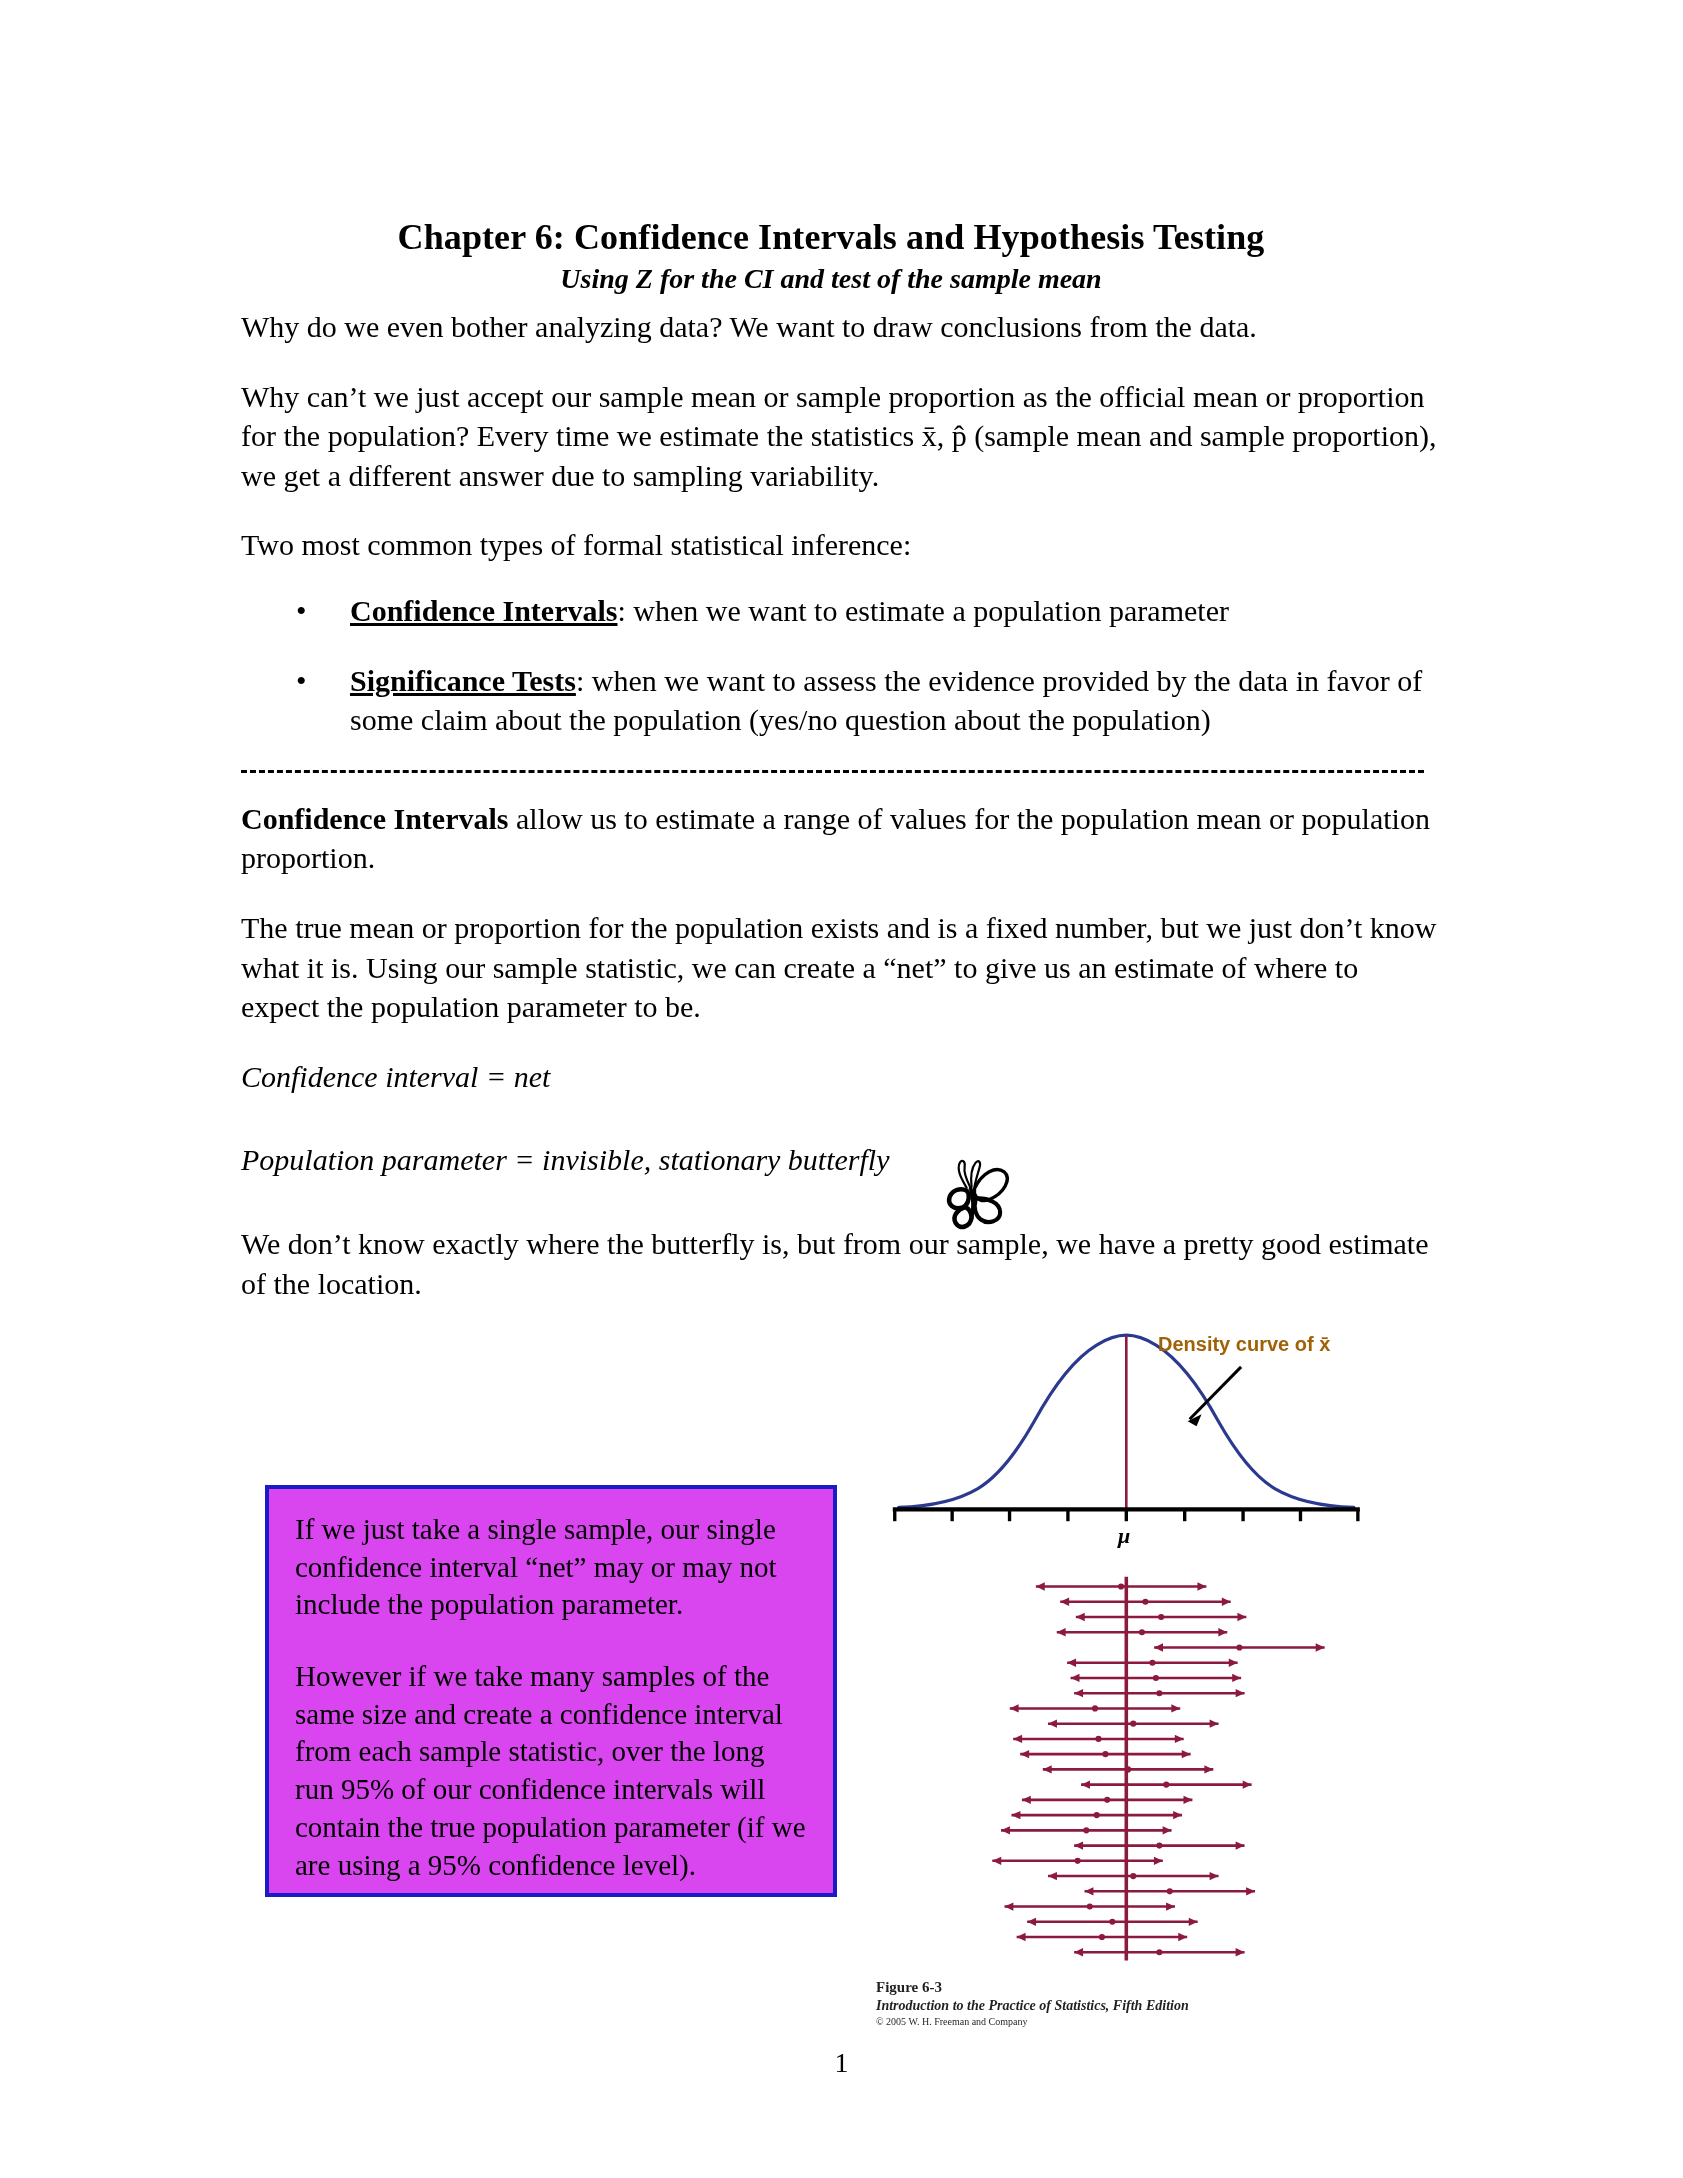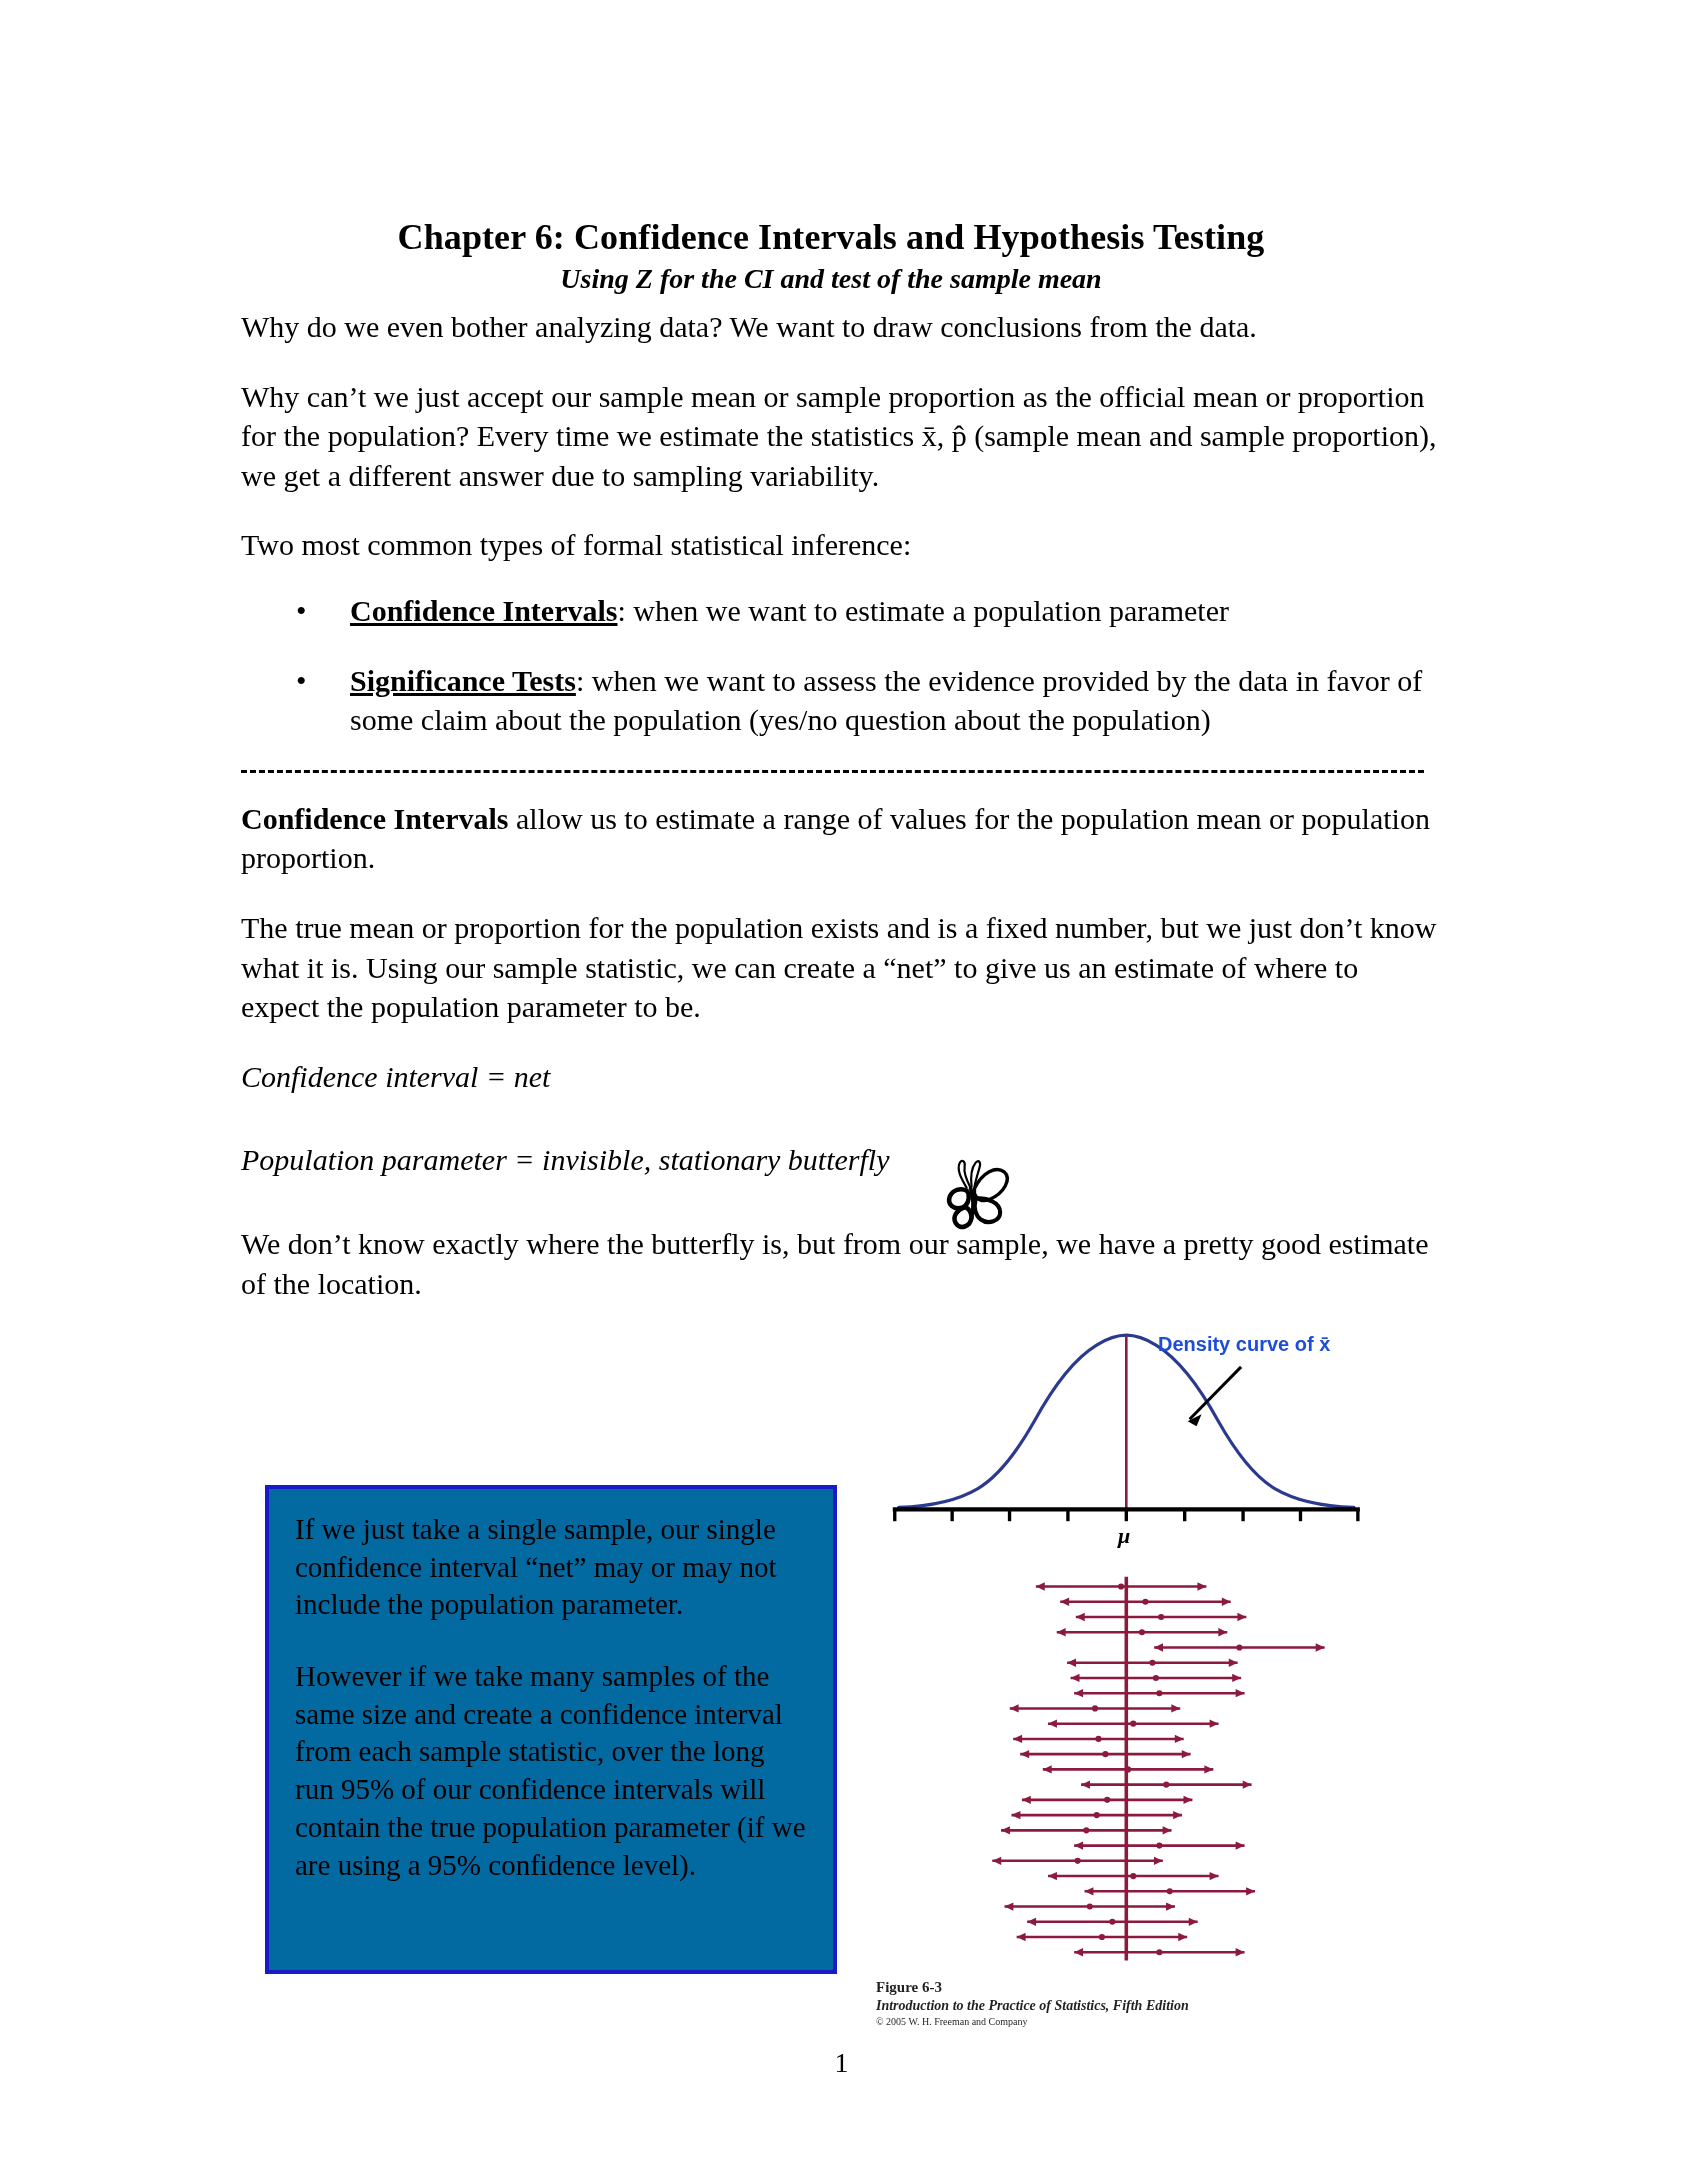--- a/index.html
+++ b/index.html
@@ -111,23 +111,23 @@
     width: 85px;
     height: 79px;
   }
 
   
   .callout {
     position: absolute;
     left: 265px;
     top: 1485px;
     width: 572px;
-    height: 489px;
+    height: 412px;
     border: 4px solid #1A1AC8;
-    background: #0369a1;
+    background: #d946ef;
     box-sizing: border-box;
   }
   .callout-inner {
     padding: 22px 26px 10px 26px;
     font-size: 29px;
     line-height: 1.30;
   }
   .callout-inner p { margin: 0 0 34px 0; }
   .callout-inner p:last-child { margin-bottom: 0; }
 
@@ -364,21 +364,21 @@
           <line x1="205.3" y1="631.6" x2="377.5" y2="631.6" stroke="#8B1A3C" stroke-width="2.6"></line>
           <polygon points="205.3,631.6 214.3,627.4 214.3,635.8" fill="#8B1A3C"></polygon>
           <polygon points="377.5,631.6 368.5,627.4 368.5,635.8" fill="#8B1A3C"></polygon>
           <circle cx="291.4" cy="631.6" r="3.1" fill="#8B1A3C"></circle>
         </g>
 
       <line x1="258" y1="252" x2="258" y2="640" stroke="#8B1A3C" stroke-width="3.6"></line>
     </svg>
 
     <div style="position:absolute; left:287px; top:6px; font-family:'Liberation Sans','DejaVu Sans',sans-serif;
-                font-size:20px; font-weight:bold; color:#1d4ed8; white-space:nowrap;">Density curve of x̄</div>
+                font-size:20px; font-weight:bold; color:#a16207; white-space:nowrap;">Density curve of x̄</div>
 
     <div style="position:absolute; left:247px; top:196px; font-family:'Liberation Serif','DejaVu Serif',serif;
                 font-size:22px; font-weight:bold; font-style:italic; color:#000;">μ</div>
   </div>
 
   <div class="fig-caption">
     <div class="c1">Figure 6-3</div>
     <div class="c2">Introduction to the Practice of Statistics, Fifth Edition</div>
     <div class="c3">© 2005 W. H. Freeman and Company</div>
   </div>

